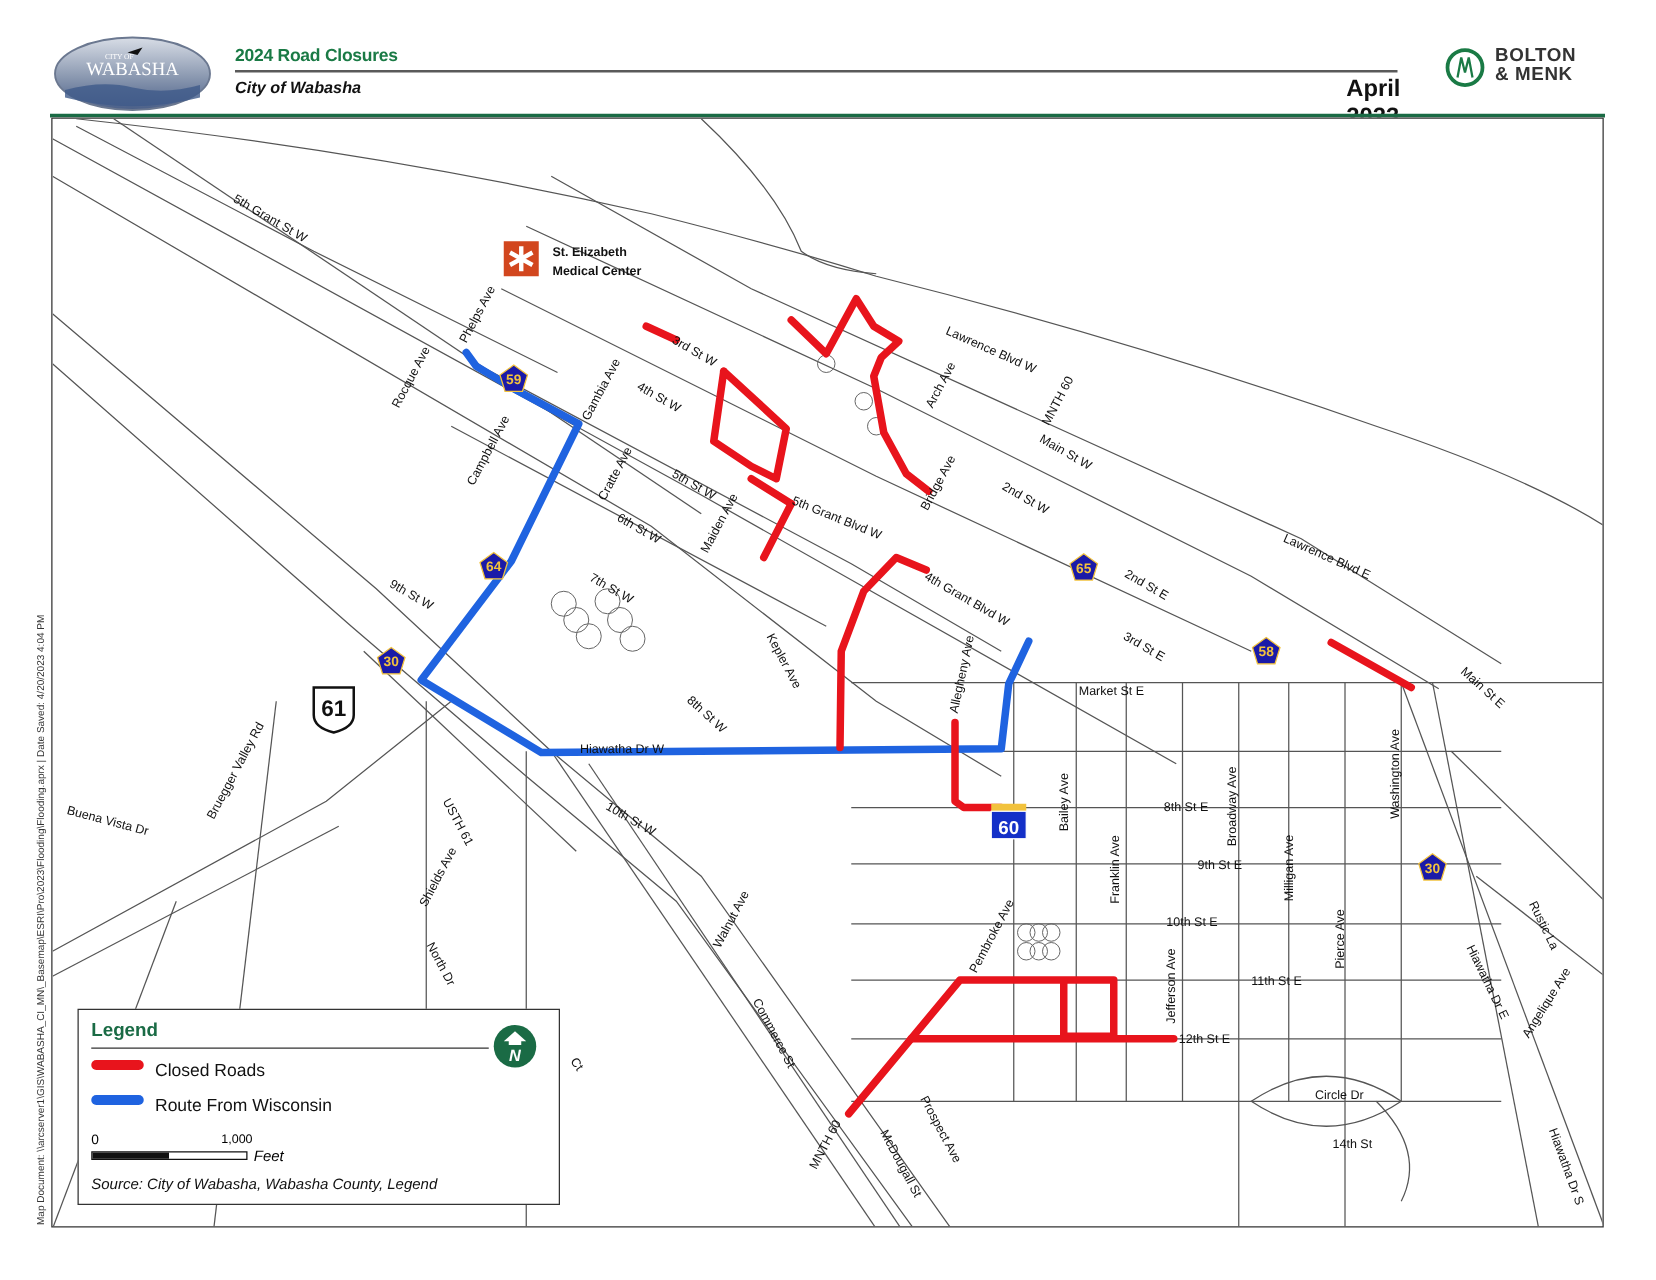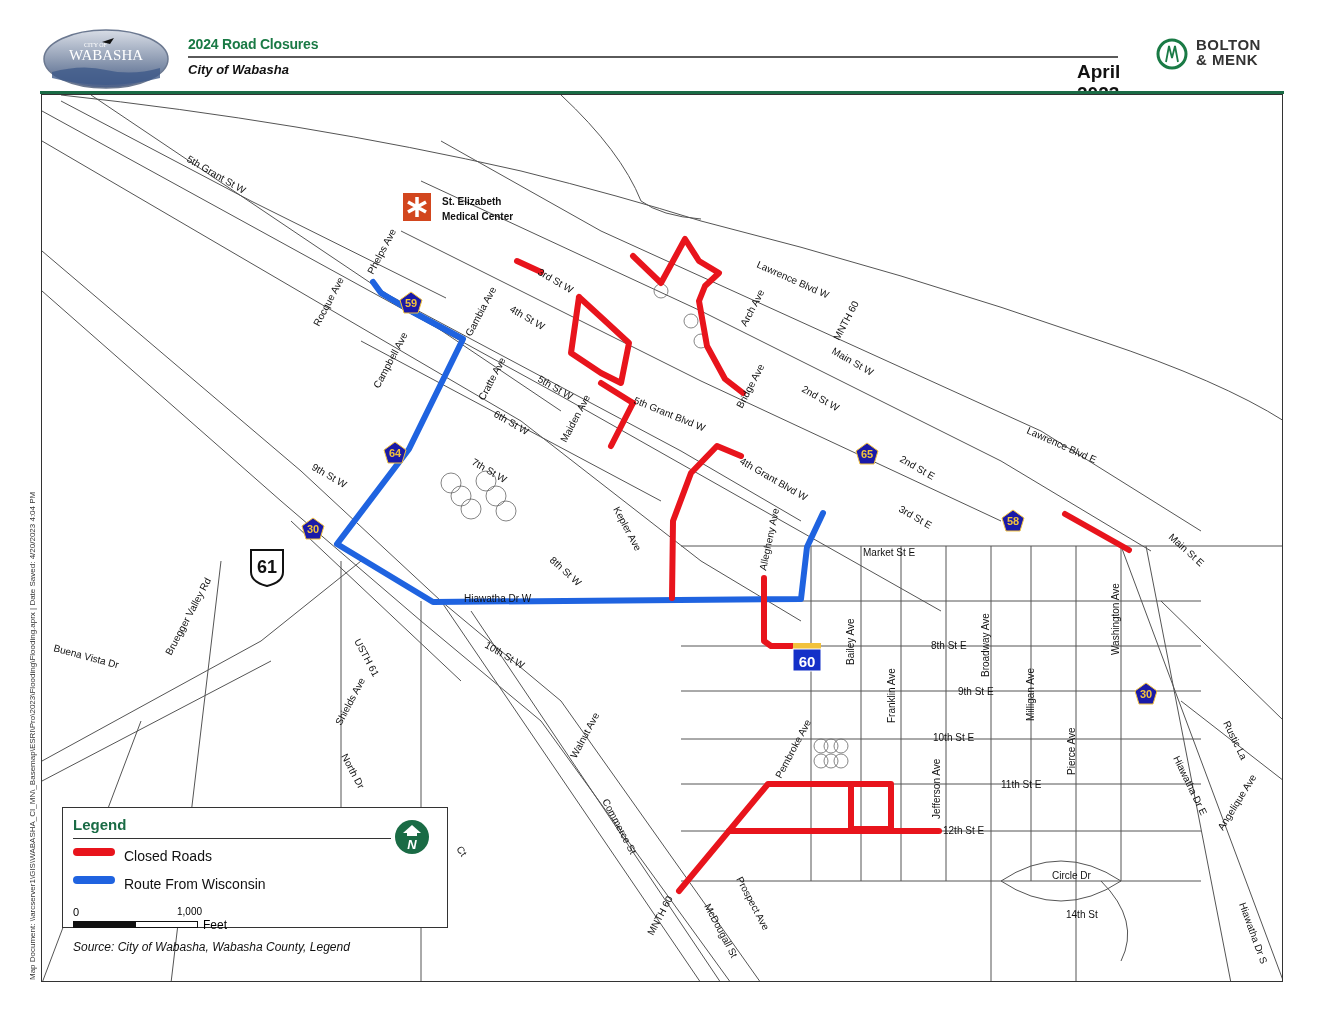--- a/index.html
+++ b/index.html
@@ -9,31 +9,31 @@
   .title { position:absolute; left:188px; top:36px; font-size:14px; font-weight:bold; color:#1a7a45; letter-spacing:-0.2px; }
   .title-rule { position:absolute; left:188px; top:56px; width:930px; height:2px; background:#5a5a5a; }
   .subtitle { position:absolute; left:188px; top:62px; font-size:13px; font-weight:bold; color:#111;font-style:italic; }
   .date { position:absolute; left:1077px; top:61px; font-size:19px; font-weight:bold; color:#111; }
   .logo-bm { position:absolute; left:1156px; top:38px; width:32px; height:32px; }
   .bm-text { position:absolute; left:1196px; top:37px; font-size:15px; font-weight:bold; color:#333; line-height:15px; letter-spacing:0.5px; }
   .frame-top { position:absolute; left:40px; top:91px; width:1244px; height:3px; background:#1a6b45; }
   .map-frame { position:absolute; left:41px; top:94px; width:1242px; height:888px; border:1.5px solid #333; box-sizing:border-box; overflow:hidden; background:#fff; }
   .map-svg { position:absolute; left:0; top:0; }
   .side-text { position:absolute; left:28px; top:980px; transform-origin:0 0; transform:rotate(-90deg); font-size:8px; color:#333; white-space:nowrap; }
-  .legend { position:absolute; left:62px; top:807px; width:386px; height:121px; background:#fff; border:1.5px solid #333; box-sizing:border-box; }
+  .legend { position:absolute; left:62px; top:807px; width:386px; height:157px; background:#fff; border:1.5px solid #333; box-sizing:border-box; }
   .legend-title { position:absolute; left:10px; top:8px; font-size:15px; font-weight:bold; color:#1a6b45; }
   .legend-rule { position:absolute; left:10px; top:30px; width:318px; height:1px; background:#333; }
   .legend-row { position:absolute; left:10px; display:flex; }
   .legend-swatch { width:42px; height:8px; border-radius:4px; margin-right:9px; }
   .legend-label { font-size:14px; color:#111; }
   .north { position:absolute; left:331px; top:11px; width:36px; height:36px; }
   .scale-0 { position:absolute; left:10px; top:98px; font-size:11px; }
   .scale-1000 { position:absolute; left:114px; top:98px; font-size:10px; }
   .scale-bar { position:absolute; left:10px; top:113px; width:123px; height:5px; border:1px solid #111; box-sizing:content-box; background:linear-gradient(to right,#111 0,#111 50%,#fff 50%,#fff 100%); }
-  .scale-unit { position:absolute; left:140px; top:110px; font-size:12px; }
+  .scale-unit { position:absolute; left:140px; top:110px; font-size:12px;font-style:italic; }
   .legend-source { position:absolute; left:10px; top:132px; font-size:12px; font-style:italic; color:#111; }
   .lbl { font-family:"Liberation Sans", sans-serif; font-size:10px; fill:#111; }
 </style>
 </head>
 <body>
 
 <div class="header">
   <svg class="logo-wabasha" viewBox="0 0 128 62">
     <defs>
       <linearGradient id="lg1" x1="0" y1="0" x2="0" y2="1">

